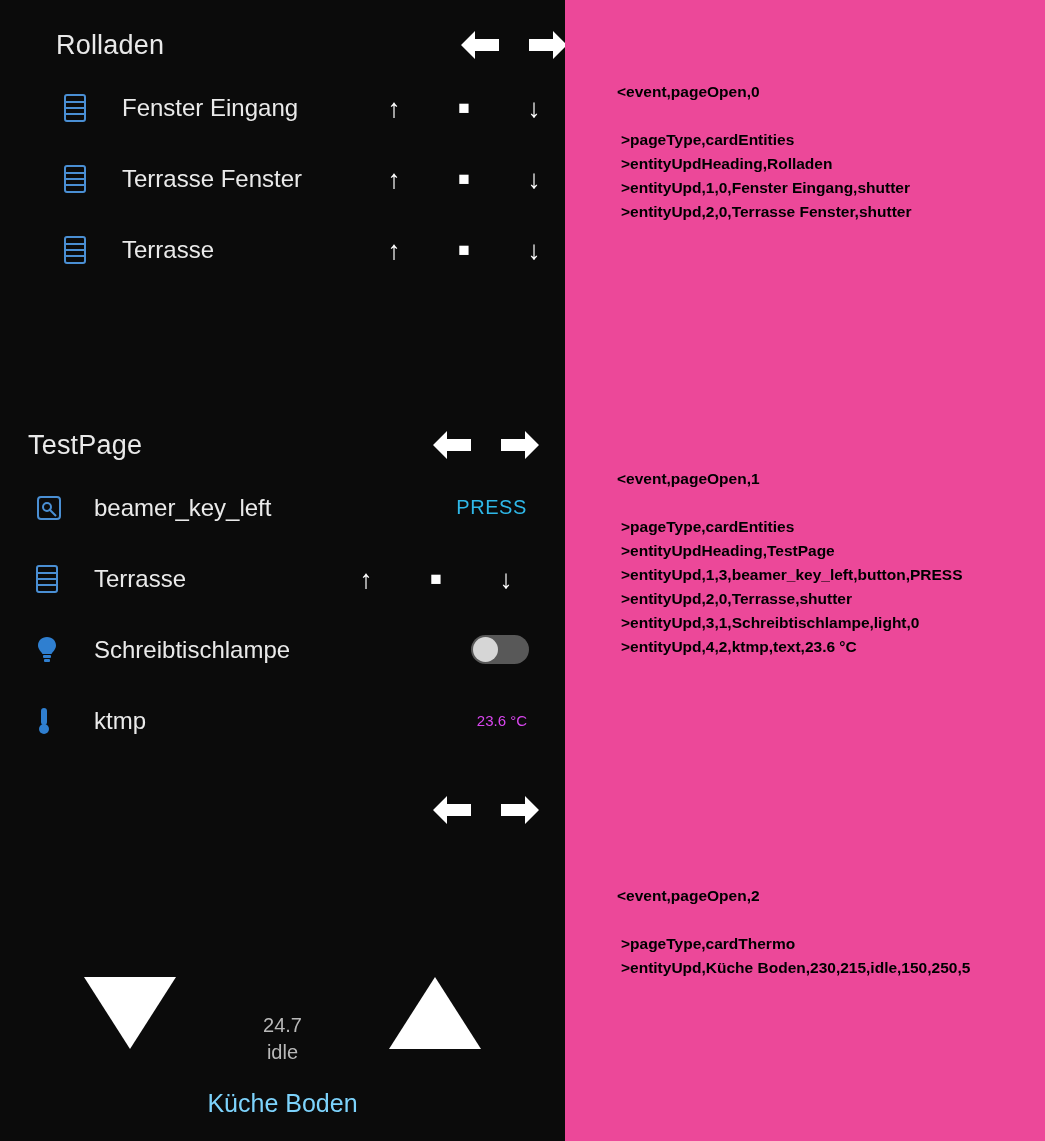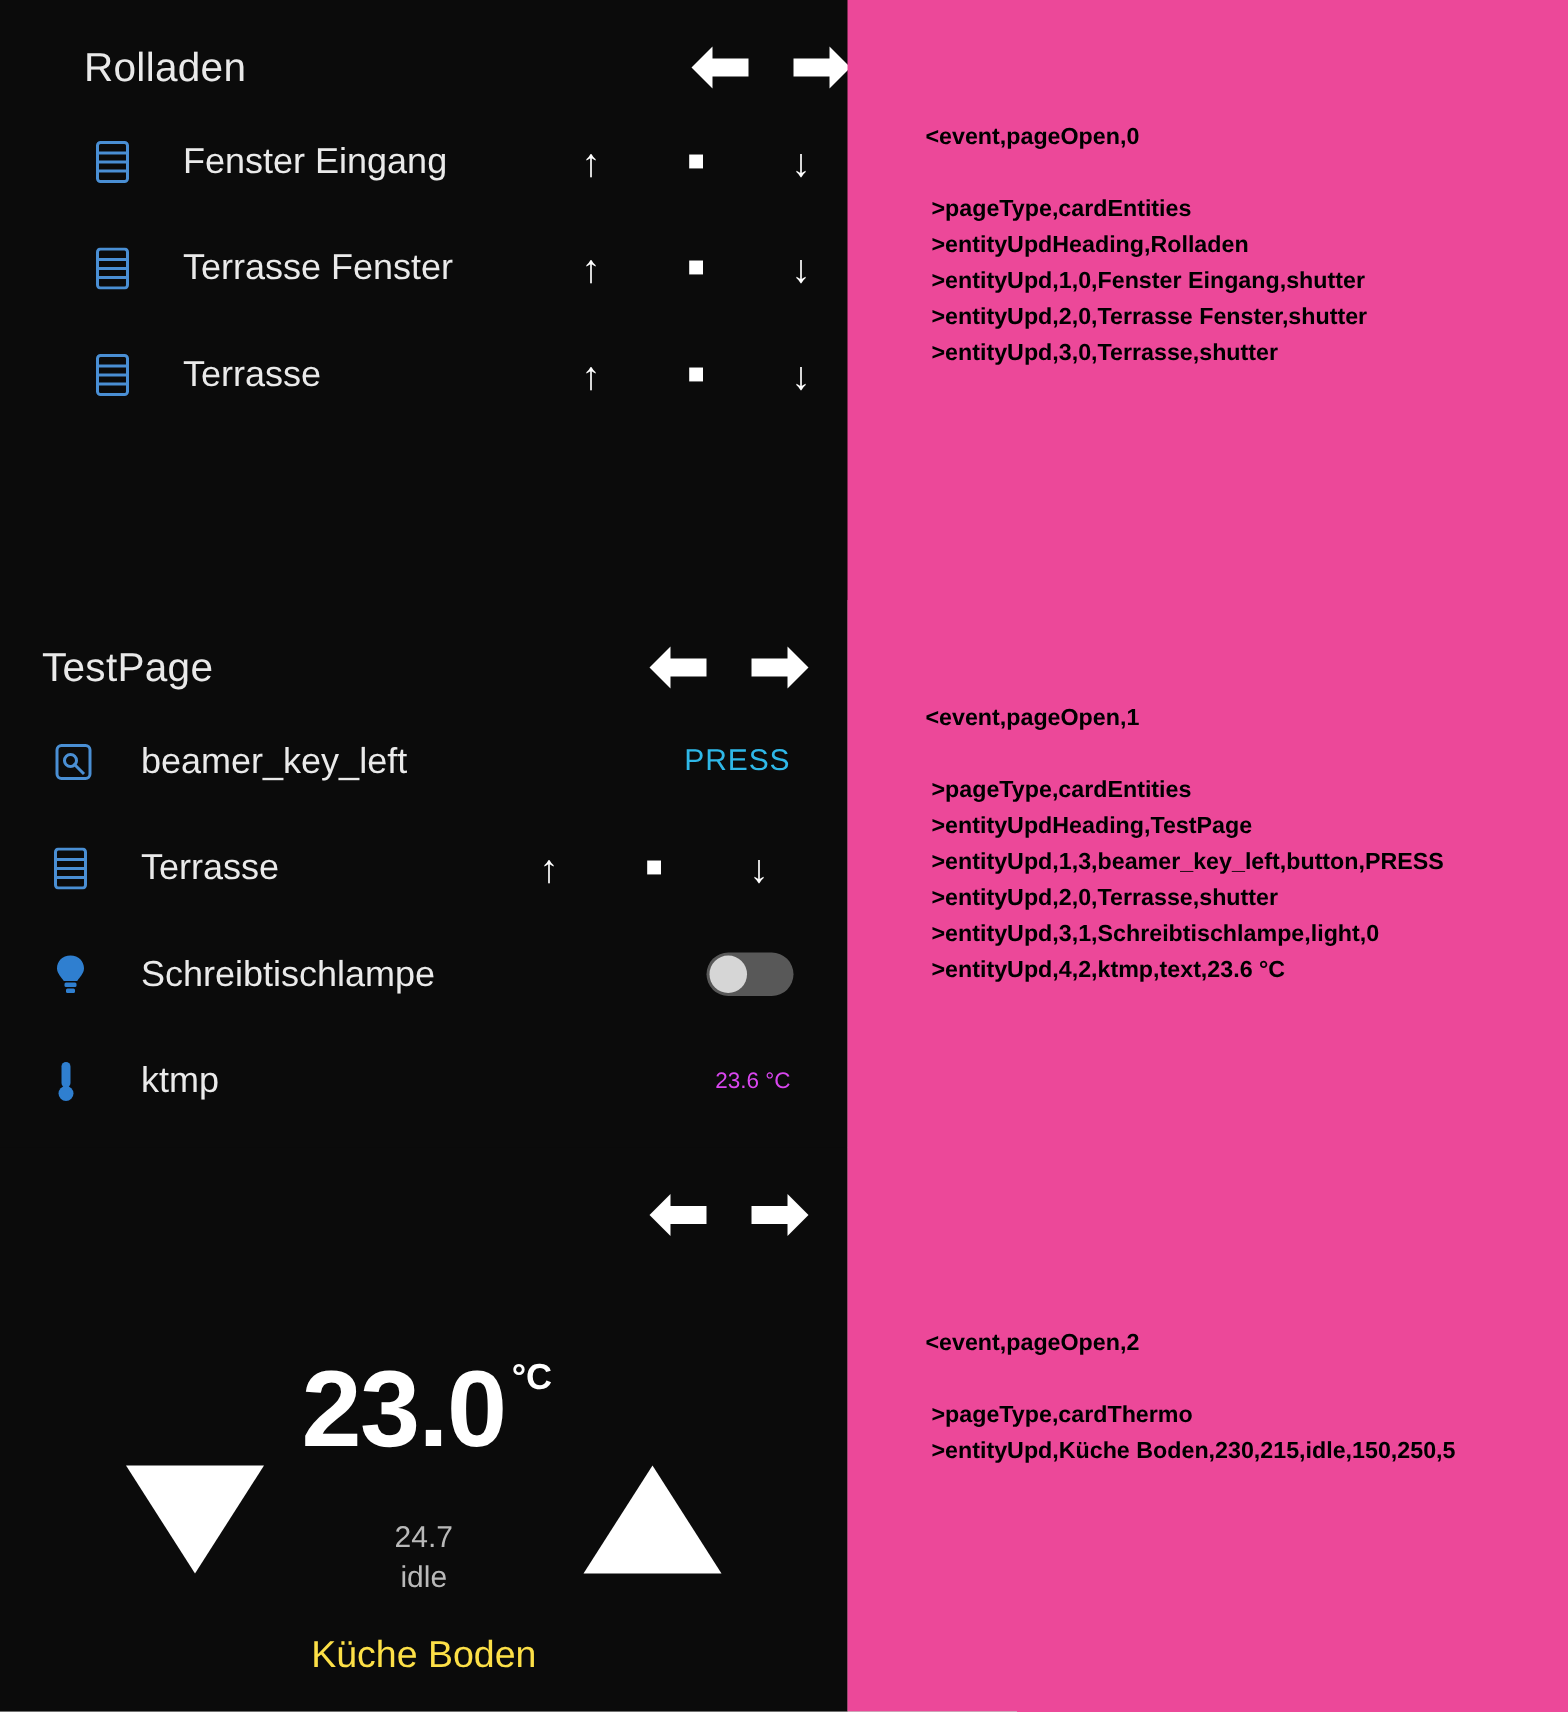--- a/index.html
+++ b/index.html
@@ -194,21 +194,21 @@
     border-left: 46px solid transparent;
     border-right: 46px solid transparent;
     border-bottom: 72px solid #ffffff;
   }
   .thermo-name {
     position: absolute;
     left: 0;
     right: 0;
     bottom: 24px;
     text-align: center;
-    color: #fde047;
+    color: #7dd3fc;
     font-size: 25px;
   }
 
   
   .doc-block {
     position: absolute;
     left: 52px;
     width: 420px;
     color: #000000;
     font-size: 15.5px;
@@ -396,23 +396,20 @@
         </span>
         <span>
           <svg class="arrow" viewBox="0 0 42 34" aria-hidden="true">
             <polygon points="26,3 26,11 2,11 2,23 26,23 26,31 40,17" fill="#ffffff"></polygon>
           </svg>
         </span>
       </div>
     </div>
 
     <div class="thermo">
-      <div class="thermo-temp">
-        <span class="big">23.0</span><span class="unit">°C</span>
-      </div>
       <div class="thermo-down">
         <div class="tri-down"></div>
       </div>
       <div class="thermo-up">
         <div class="tri-up"></div>
       </div>
       <div class="thermo-sub">
         <div>24.7</div>
         <div>idle</div>
       </div>
@@ -423,21 +420,20 @@
 </div>
 
 <div class="doc-col">
 
   <div class="doc-block doc-1">
     <div class="event">&lt;event,pageOpen,0</div>
     <div class="cmd">&gt;pageType,cardEntities</div>
     <div class="cmd">&gt;entityUpdHeading,Rolladen</div>
     <div class="cmd">&gt;entityUpd,1,0,Fenster Eingang,shutter</div>
     <div class="cmd">&gt;entityUpd,2,0,Terrasse Fenster,shutter</div>
-    <div class="cmd">&gt;entityUpd,3,0,Terrasse,shutter</div>
   </div>
 
   <div class="doc-block doc-2">
     <div class="event">&lt;event,pageOpen,1</div>
     <div class="cmd">&gt;pageType,cardEntities</div>
     <div class="cmd">&gt;entityUpdHeading,TestPage</div>
     <div class="cmd">&gt;entityUpd,1,3,beamer_key_left,button,PRESS</div>
     <div class="cmd">&gt;entityUpd,2,0,Terrasse,shutter</div>
     <div class="cmd">&gt;entityUpd,3,1,Schreibtischlampe,light,0</div>
     <div class="cmd">&gt;entityUpd,4,2,ktmp,text,23.6 °C</div>

